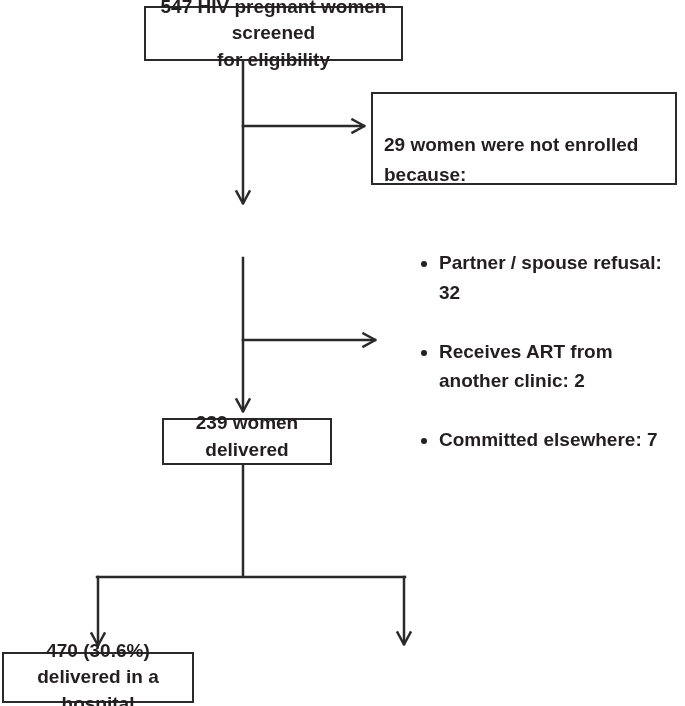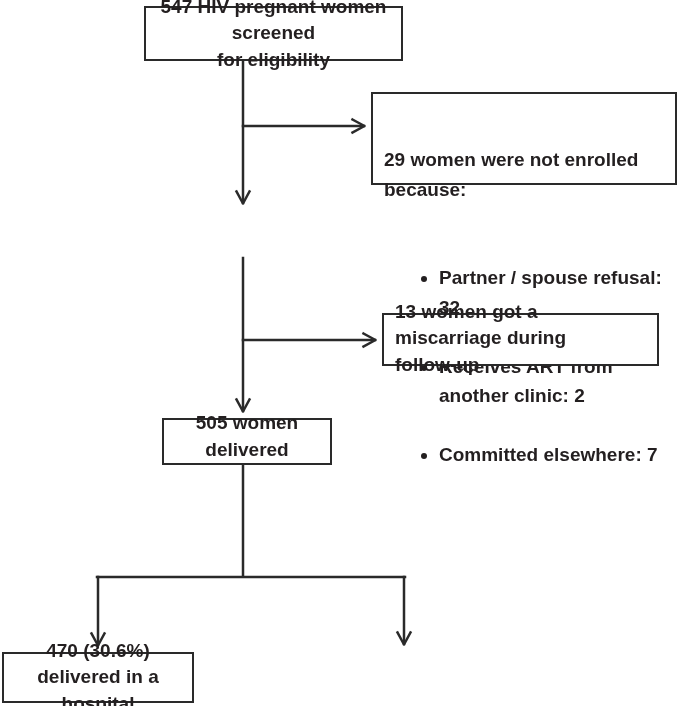--- a/index.html
+++ b/index.html
@@ -46,21 +46,21 @@
     justify-content: center;
     text-align: center;
   }
   .box-screened   { left: 144px; top: 6px;   width: 259px; height: 55px; }
   .box-enrolled   { left: 181px; top: 209px; width: 134px; height: 49px; padding-bottom: 13px; }
   .box-delivered  { left: 162px; top: 418px; width: 170px; height: 47px; padding-bottom: 10px; }
   .box-hospital   { left: 2px;   top: 652px; width: 192px; height: 51px; }
   .box-home       { left: 286px; top: 650px; width: 234px; height: 51px; padding-bottom: 6px; }
   .box-not-enrolled {
     left: 371px; top: 92px; width: 306px; height: 93px;
-    padding: 22px 8px 6px 11px;
+    padding: 7px 8px 6px 11px;
     line-height: 1.55;
   }
   .box-not-enrolled ul {
     margin: 0;
     padding-left: 55px;
     list-style-type: disc;
   }
   .box-miscarriage {
     left: 382px; top: 313px; width: 277px; height: 53px;
     display: flex;
@@ -98,27 +98,23 @@
   <div class="box box-not-enrolled">
     <div>29 women were not enrolled because:</div>
     <ul>
       <li>Partner / spouse refusal: 32</li>
       <li>Receives ART from another clinic: 2</li>
       <li>Committed elsewhere: 7</li>
     </ul>
   </div>
 
 
-  <div class="box box-miscarriage">
-    <span>13 women got a miscarriage during
-follow-up</span>
-  </div>
 
   <div class="box center-box box-delivered">
-    <span>505 women delivered</span>
+    <span>239 women delivered</span>
   </div>
 
   <div class="box center-box box-hospital">
     <span>470 (30.6%) delivered in a
 hospital</span>
   </div>
 
 
 </div>
 

